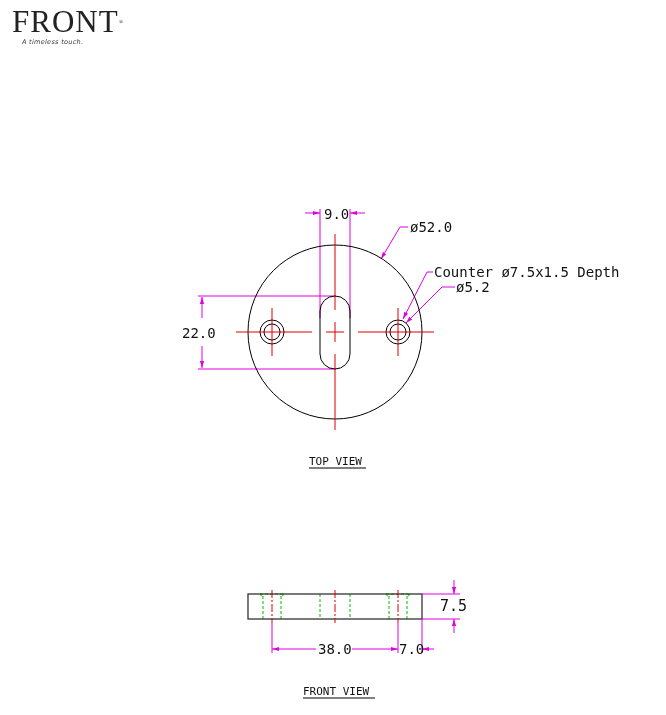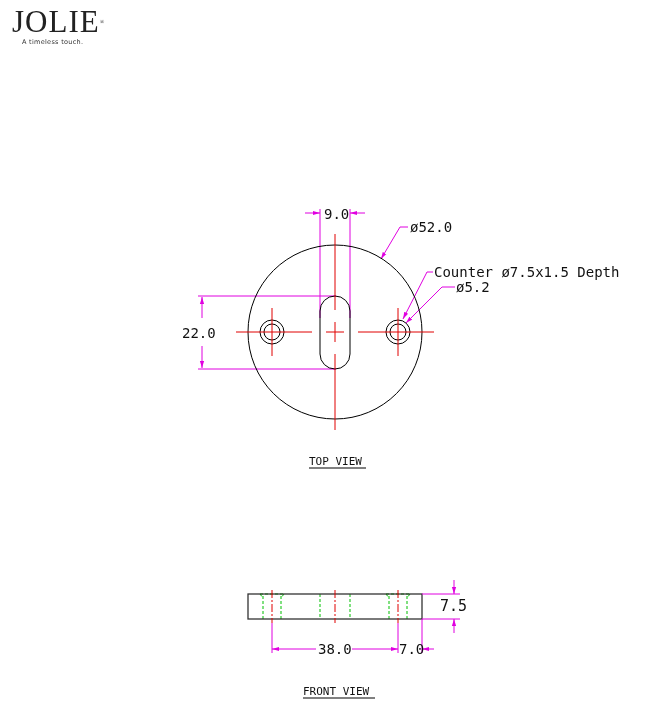--- a/index.html
+++ b/index.html
@@ -1,28 +1,28 @@
 <!DOCTYPE html>
 <html><head>
 <meta charset="utf-8">
 <style>
   html, body { margin:0; padding:0; background:#ffffff; }
   body { width:666px; height:715px; position:relative; overflow:hidden; font-family:"DejaVu Sans", sans-serif; }
   .logo { position:absolute; left:12px; top:6px; }
   .logo-word { font-family:"Liberation Serif", serif; font-size:31px; letter-spacing:1px; color:#222; line-height:32px; }
   .logo-reg { font-size:6px; vertical-align:bottom; }
-  .logo-tag { font-family:"DejaVu Sans", sans-serif; font-size:6.5px; color:#333; margin-left:10px; letter-spacing:0.3px; }
+  .logo-tag { font-family:"DejaVu Sans", sans-serif; font-size:6.5px; color:#333; margin-left:10px; letter-spacing:0.3px;font-style:italic; }
   svg.drawing { position:absolute; left:0; top:0; }
   .cad-text { font-family:"DejaVu Sans Mono", monospace; fill:#111; }
 </style>
 </head>
 <body>
 
 <div class="logo">
-  <div class="logo-word"><span>JOLIE</span><span class="logo-reg">®</span></div>
+  <div class="logo-word"><span>FRONT</span><span class="logo-reg">®</span></div>
   <div class="logo-tag">A timeless touch.</div>
 </div>
 
 <svg class="drawing" width="666" height="715" viewBox="0 0 666 715">
   <defs>
     <marker id="arr" viewBox="0 0 10 10" refX="10" refY="5" markerWidth="7" markerHeight="7" orient="auto-start-reverse">
       <path d="M0,2 L10,5 L0,8 z" fill="#e000e0"></path>
     </marker>
   </defs>
 

